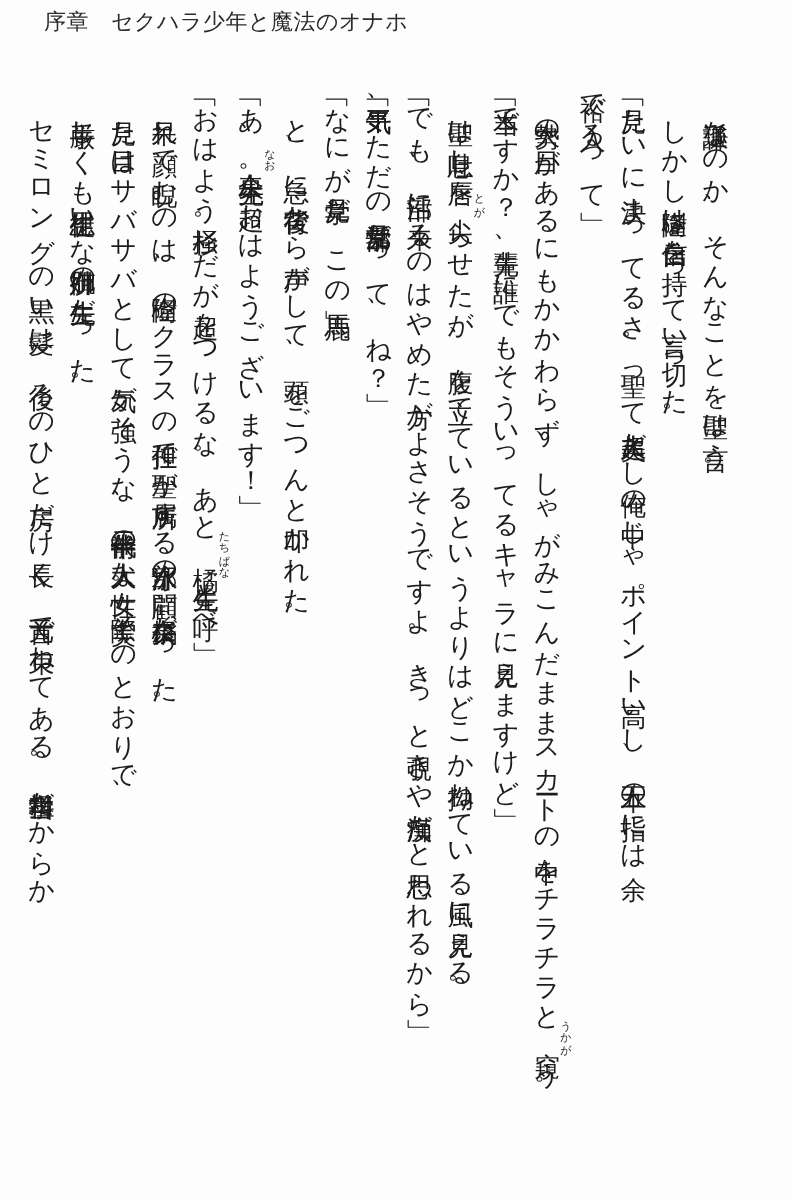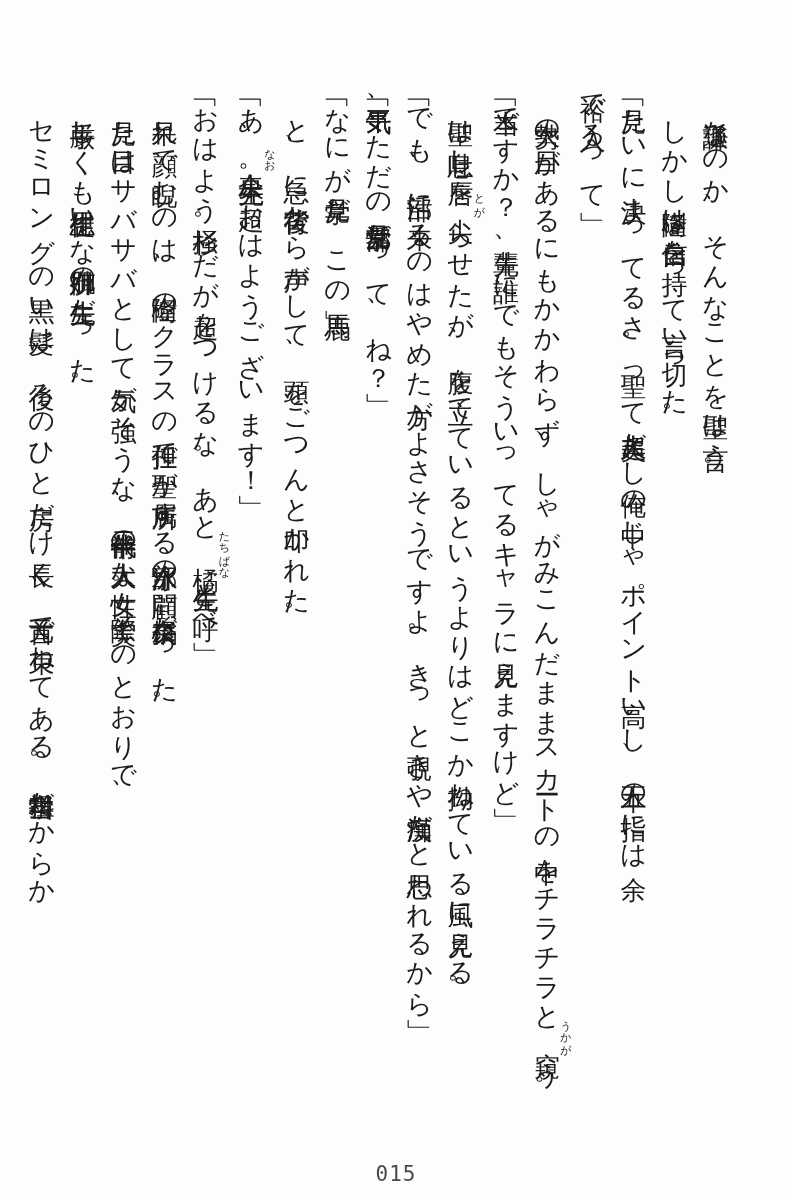--- a/index.html
+++ b/index.html
@@ -68,20 +68,23 @@
     font-size: 21px;
     letter-spacing: 1px;
     color: #4a4a4a;
   }
 </style>
 </head>
 <body>
 
 <div class="page">
 
+  <div class="running-header">
+    <span class="chapter-label">序章</span><span class="chapter-title">セクハラ少年と魔法のオナホ</span>
+  </div>
 
   <div class="text-body">
       <p class="line n">謙遜なのか、そんなことを聖は言う。</p>
       <p class="line n">しかし隆樹は自信を持って言い切った。</p>
       <p class="line q">「見たいに決まってるさ。聖って超美人だし俺の中じゃポイント高いし、五本の指には余</p>
       <p class="line cont">裕で入るって」</p>
       <p class="line n">大勢の目があるにもかかわらず、しゃがみこんだままスカートの中をチラチラと<ruby>窺<rt>うかが</rt></ruby>う。</p>
       <p class="line q">「本当ですか？　先輩、誰にでもそういってるキャラに見えますけど」</p>
       <p class="line n">聖は吐息し唇を<ruby>尖<rt>とが</rt></ruby>らせたが、腹を立てているというよりはどこか拗ねている風に見える。</p>
       <p class="line q">「でも、部活に来るのはやめた方がよさそうですよ。きっと覗きや痴漢だと思われるから」</p>
@@ -89,15 +92,14 @@
       <p class="line q">「なにが見学だ、この馬鹿」</p>
       <p class="line n">と、急に背後から声がして、頭をごつんと叩かれた。</p>
       <p class="line q">「あ、<ruby>奈央<rt>なお</rt></ruby>先生。超おはようございます！」</p>
       <p class="line q">「おはよう掻杉。だが超をつけるな。あと<ruby>橘<rt>たちばな</rt></ruby>先生と呼べ」</p>
       <p class="line n">呆れ顔で睨むのは、隆樹のクラスの担任で聖が所属する水泳部の顧問、橘奈央だった。</p>
       <p class="line n">見た目はサバサバとして気が強そうな、二十代前半の大人な女性。実際そのとおりで、</p>
       <p class="line n">手厳しくも生徒思いな姉御肌の先生だった。</p>
       <p class="line n">セミロングの黒い髪は、後ろのひと房だけ長く、首元で束ねてある。科学担当だからか</p>
     </div>
 
-  <div class="page-number">015</div>
 
 </div>
 
 </body></html>

